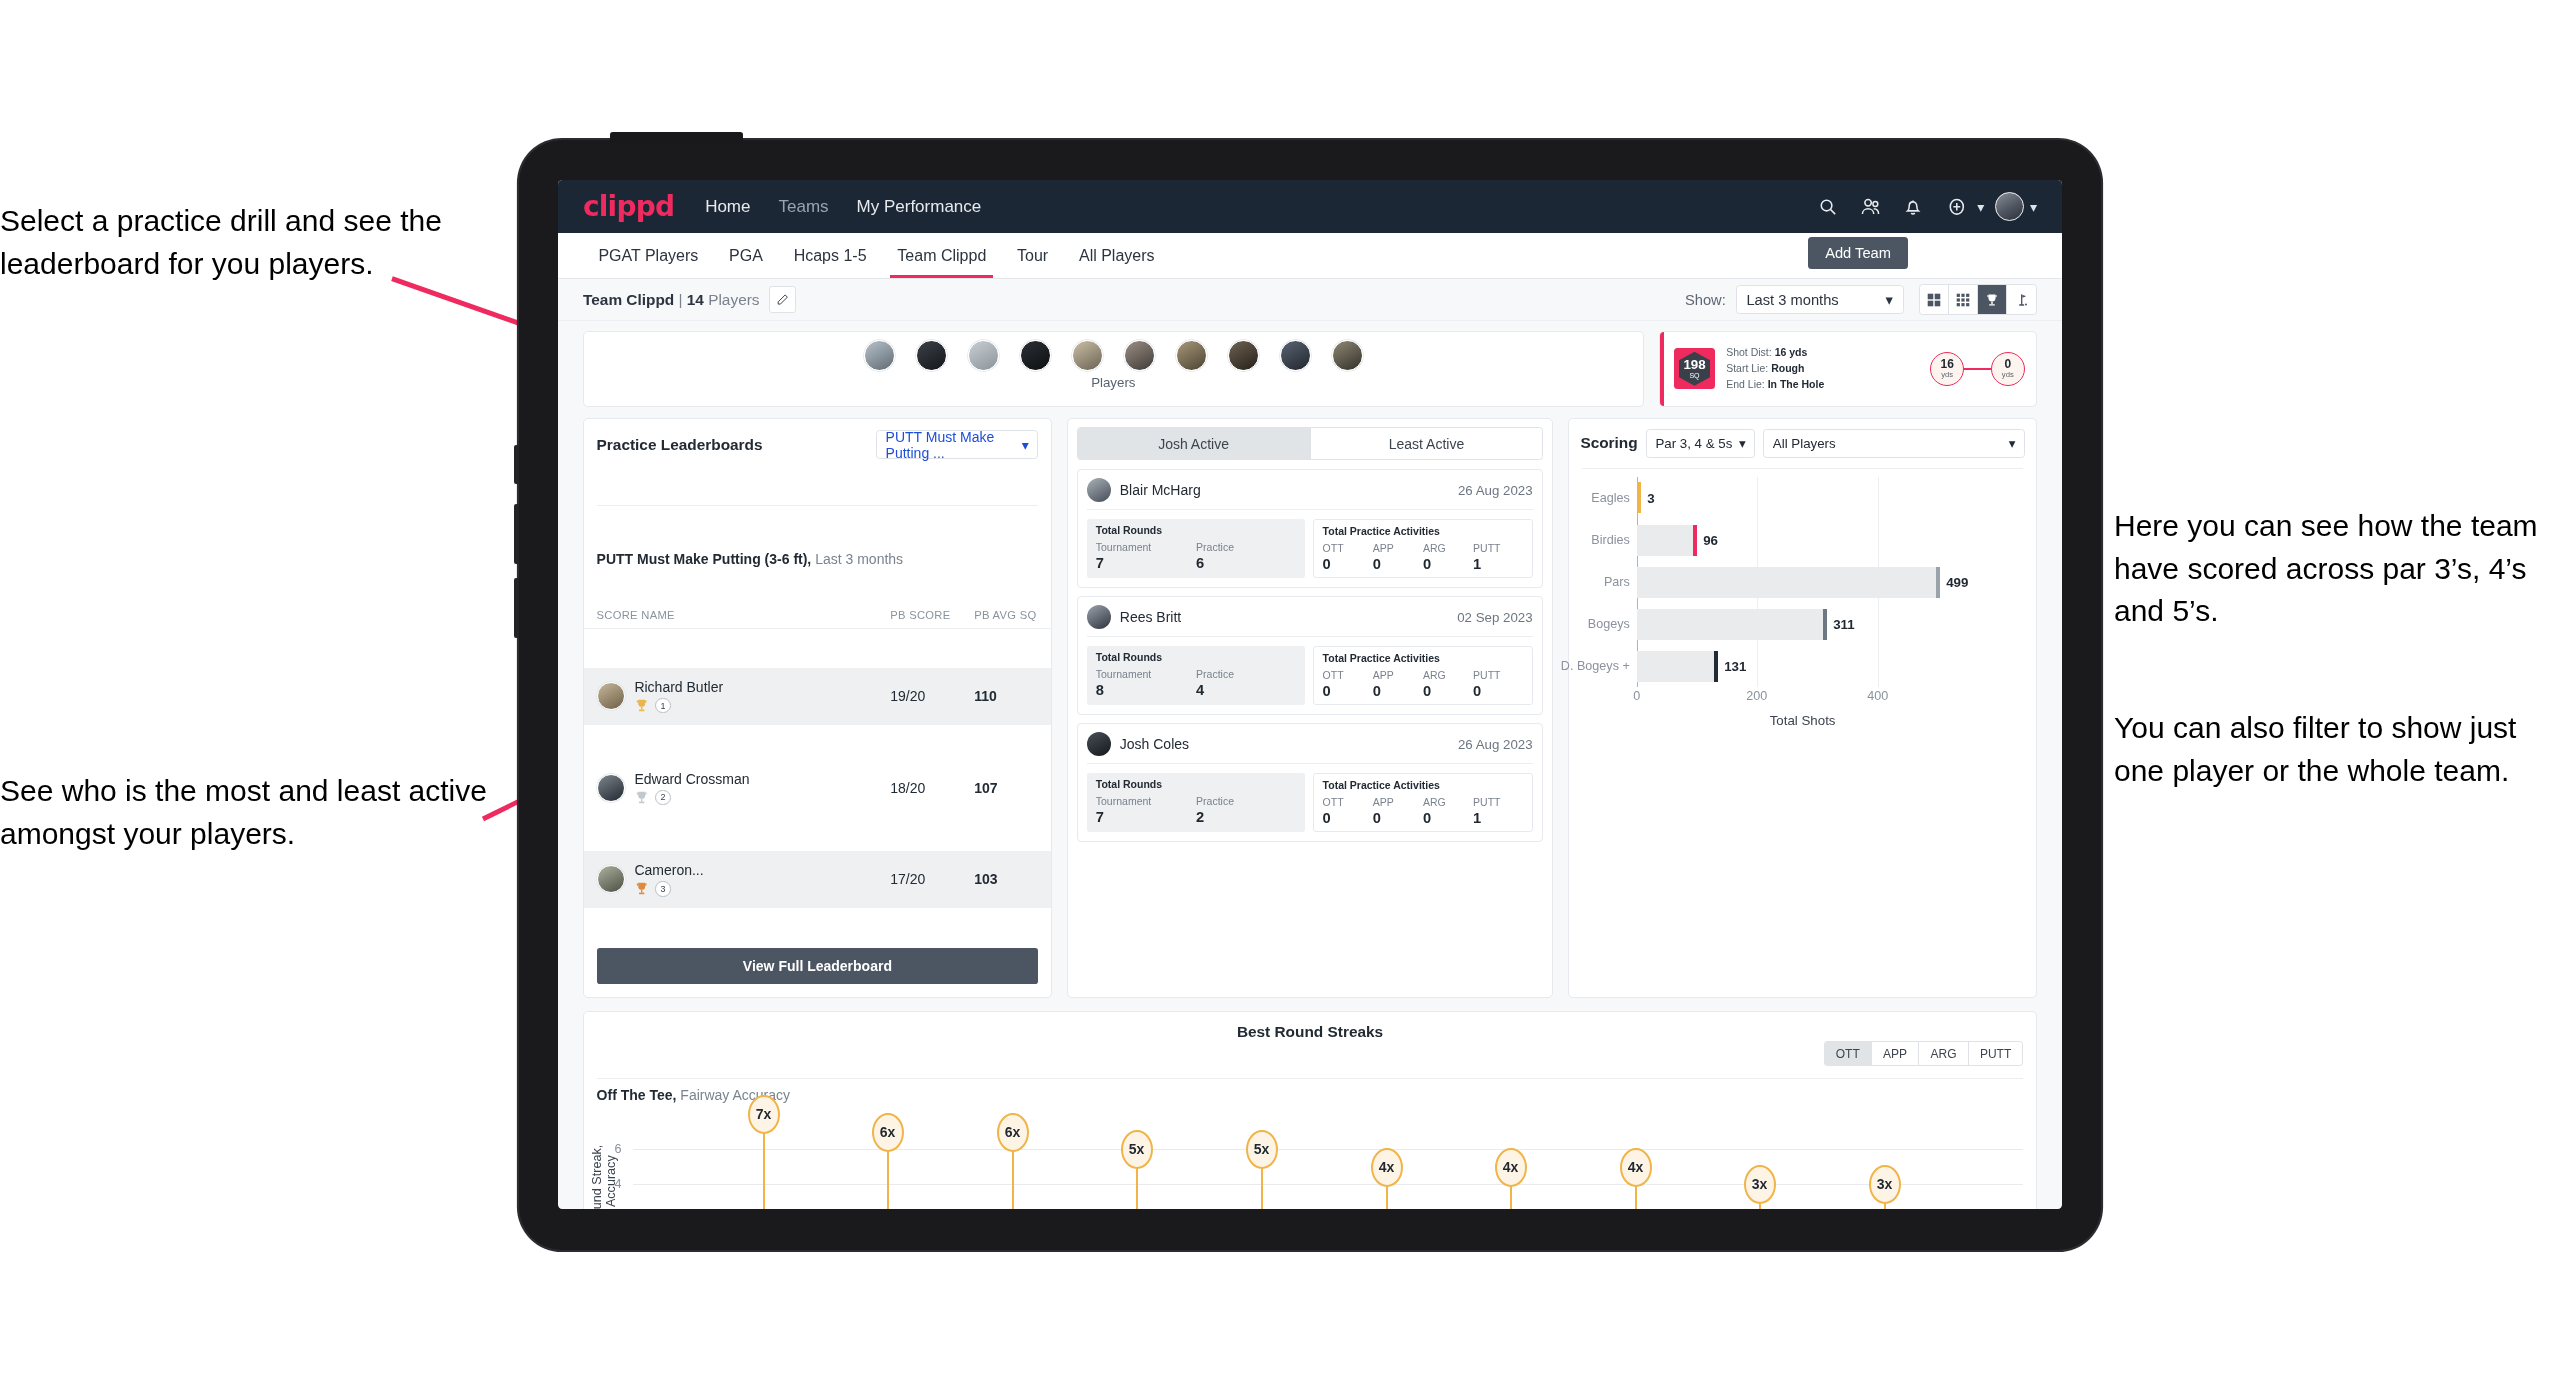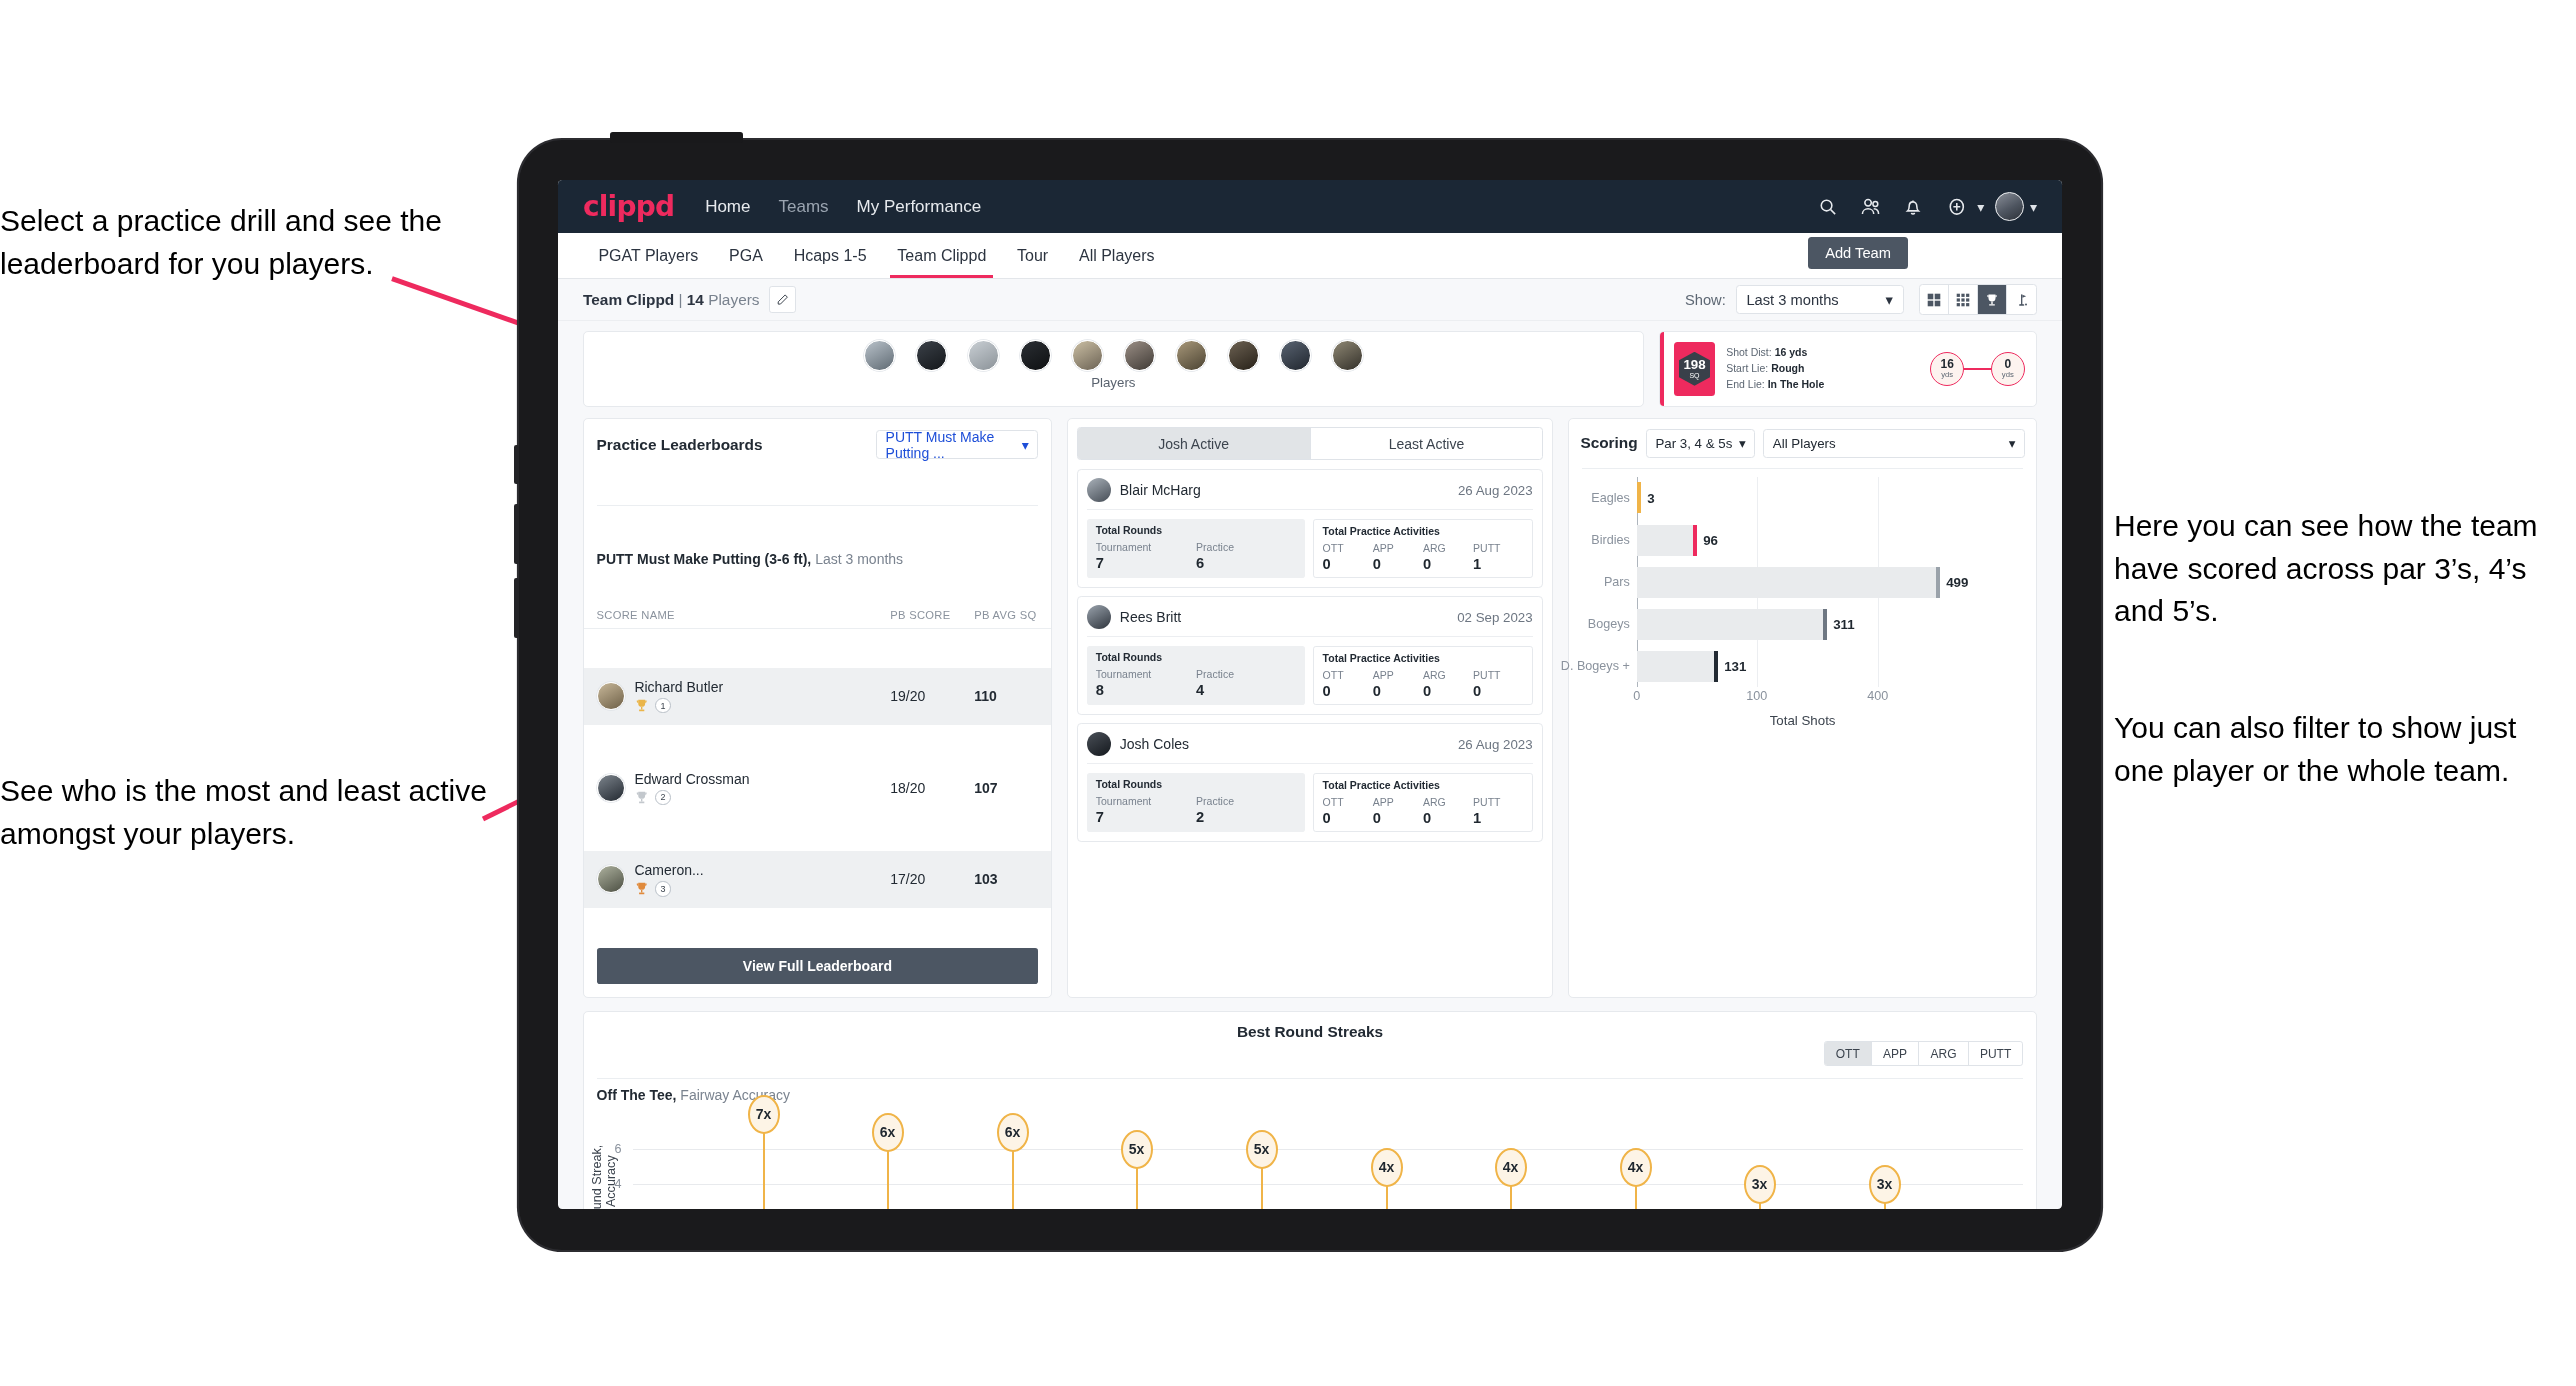--- a/index.html
+++ b/index.html
@@ -168,21 +168,21 @@
   #playerstrip { display:flex; align-items:center; justify-content:center; gap: 21px; padding-top: 8.4px; }
   .pav {
     width: 31px; height: 31px; border-radius: 50%;
     border: 1.4px solid #fff;
     box-shadow: 0 0 0 0.7px #dfe3e8;
   }
   #playerslabel { text-align:center; font-size:13.3px; color:#59626e; margin-top: 4.2px; }
   #shotcard { width: 378px; height: 76px; display:flex; align-items:center; position:relative; overflow:hidden;}
   #shotcard::before{ content:""; position:absolute; left:0; top:0; bottom:0; width:3.5px; background:#ee2a5e; }
   .sq-badge {
-    width: 41px; height: 54px; margin-left: 14px;
+    width: 41px; height: 41px; margin-left: 14px;
     background: #ee2a5e; border-radius: 3.5px;
     display:flex; align-items:center; justify-content:center;
     position:relative;
   }
   .hexi {
     width: 31px; height: 34px; background:#39404a;
     clip-path: polygon(50% 0%, 100% 25%, 100% 75%, 50% 100%, 0% 75%, 0% 25%);
     display:flex; flex-direction:column; align-items:center; justify-content:center;
     color:#fff;
   }
@@ -749,21 +749,21 @@
                 <div class="catlbl">Bogeys</div>
               </div>
               <div class="barrow" style="top: 174px; width: 79px;">
                 <div class="bar">
                   <div class="cap" style="background: rgb(34, 42, 51);"></div>
                 </div>
                 <div class="barlbl">131</div>
                 <div class="catlbl">D. Bogeys +</div>
               </div>
               <div class="xtick" style="left: 55px;">0</div>
-              <div class="xtick" style="left: 175px;">100</div>
+              <div class="xtick" style="left: 175px;">200</div>
               <div class="xtick" style="left: 296px;">400</div>
             </div>
           <div class="xaxislbl">Total Shots</div>
         </div>
       </div>
 
       <div class="card" id="streakcard">
         <div class="stk-head">
           <div class="stk-title">Best Round Streaks</div>
           <div class="stk-seg">

